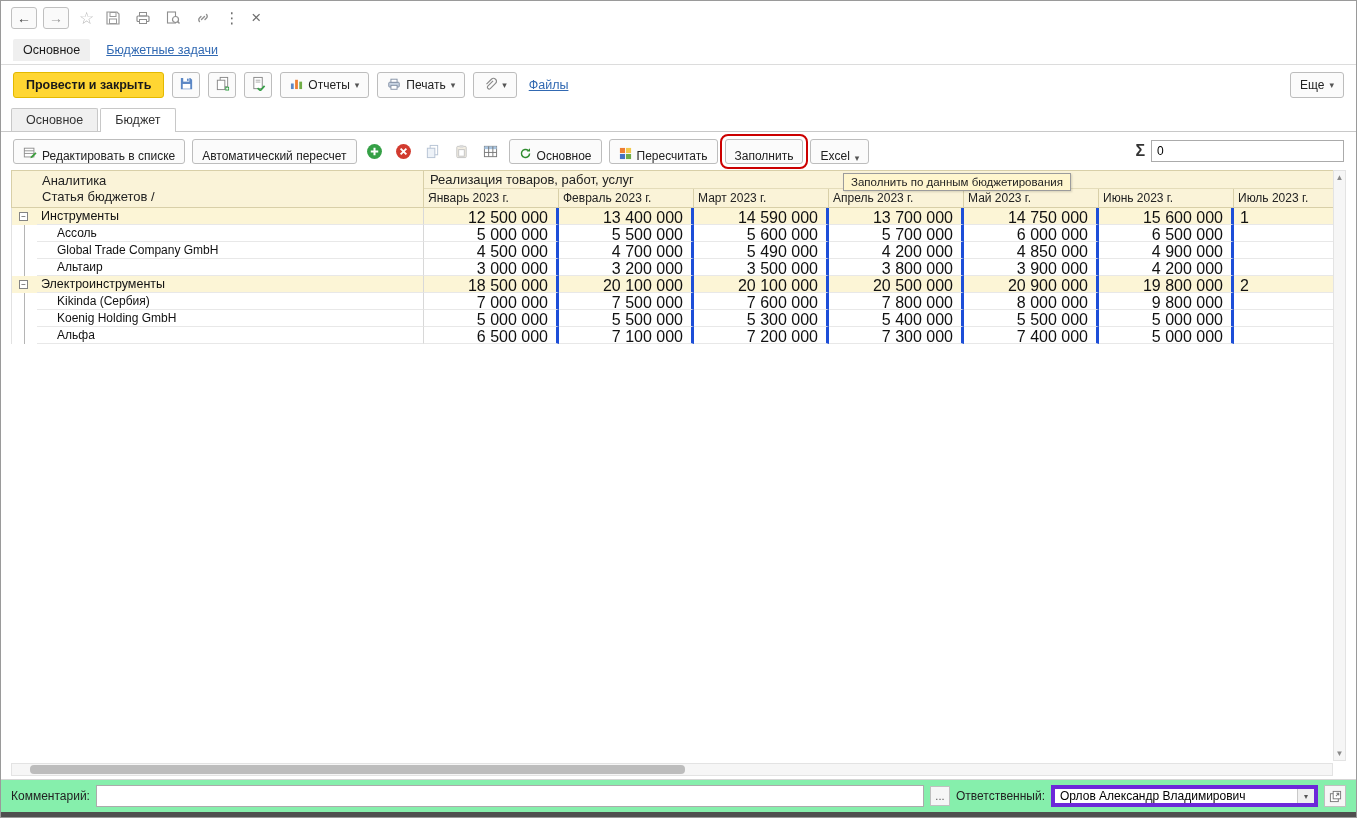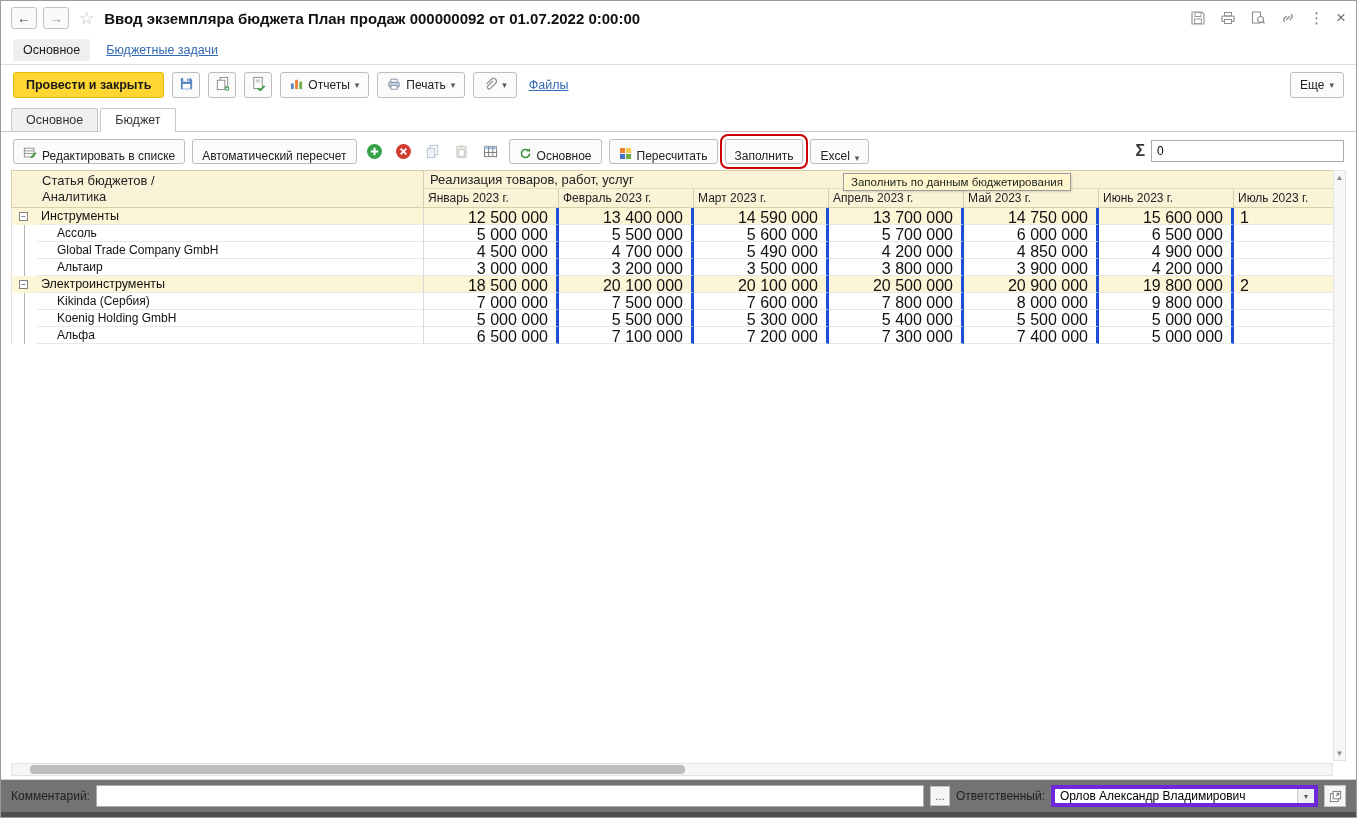--- a/index.html
+++ b/index.html
@@ -73,21 +73,21 @@
   .trow.group .cname{font-size:12.5px;}
   .trow:not(.group){background:#fff;}
 
   .tooltip{position:absolute;left:832px;top:3px;background:#fff6ce;border:1px solid #9c9c9c;font-size:11.5px;padding:2px 7px;color:#222;z-index:6;white-space:nowrap;box-shadow:1px 1px 2px rgba(0,0,0,.15);}
 
   
   .hscroll{height:13px;flex:0 0 13px;margin:2px 23px 3px 10px;background:#f6f6f6;border:1px solid #e3e3e3;position:relative;}
   .hthumb{position:absolute;left:18px;top:1px;height:9px;width:655px;background:#bdbdbd;border-radius:4px;cursor:pointer;}
 
   
-  .footer{height:33px;flex:0 0 33px;border-top:1px solid #d5d5d5;background:#737373;display:flex;align-items:center;gap:6px;padding:0 10px;}
+  .footer{height:33px;flex:0 0 33px;border-top:1px solid #d5d5d5;background:#86efac;display:flex;align-items:center;gap:6px;padding:0 10px;}
   .flabel{font-size:12px;color:#222;white-space:nowrap;}
   .finput{flex:1;height:22px;border:1px solid #ababab;background:#fff;font-size:12px;padding:0 5px;font-family:"Liberation Sans",sans-serif;}
   .dots{height:20px;min-width:20px;border:1px solid #c0c0c0;background:#f6f6f6;font-size:11px;color:#555;display:flex;align-items:center;justify-content:center;cursor:pointer;padding:0 3px;}
   .combo{display:flex;width:267px;height:22px;border:4px solid #6d28d9;background:#fff;}
   .combo input{border:none;outline:none;flex:1;font-size:12px;padding:0 5px;font-family:"Liberation Sans",sans-serif;}
   .combo .cbtn{width:17px;background:#f0f0f0;border-left:1px solid #c9c9c9;display:flex;align-items:center;justify-content:center;font-size:8px;color:#555;cursor:pointer;}
   .openbtn{width:22px;height:22px;border:1px solid #c0c0c0;background:#f6f6f6;display:flex;align-items:center;justify-content:center;cursor:pointer;}
 
   .bottom-strip{height:5px;flex:0 0 5px;background:#4f4f4f;}
 </style>
@@ -97,21 +97,20 @@
 <div class="window">
 
   <div class="titlebar">
     <div class="navbtn">
         <span>←</span>
       </div>
     <div class="navbtn fwd">
         <span>→</span>
       </div>
     <span class="star">☆</span>
-    <div class="wtitle">Ввод экземпляра бюджета План продаж 000000092 от 01.07.2022 0:00:00</div>
     <div class="tb-icons">
       <span class="ic">
         <svg width="16" height="16" viewBox="0 0 16 16">
             <path d="M2 2h10l2 2v10H2z" fill="none" stroke="#9a9a9a" stroke-width="1.2"></path>
             <rect x="5" y="2.5" width="6" height="4" fill="none" stroke="#9a9a9a"></rect>
             <rect x="4.5" y="9" width="7" height="4.5" fill="none" stroke="#9a9a9a"></rect>
           </svg>
       </span>
       <span class="ic">
         <svg width="16" height="16" viewBox="0 0 16 16">
@@ -279,22 +278,22 @@
     <div class="sumwrap">
       <span class="sigma">Σ</span>
       <input class="suminput" value="0" style="">
     </div>
   </div>
 
   <div class="grid-wrap">
     <div class="grid">
       <div class="ghead">
         <div class="ghead-left">
+          <div>Аналитика</div>
           <div>Статья бюджетов /</div>
-          <div>Аналитика</div>
         </div>
         <div class="ghead-right">
           <div class="gh-group">Реализация товаров, работ, услуг</div>
           <div class="gh-months">
               <div class="mh">Январь 2023 г.</div>
               <div class="mh">Февраль 2023 г.</div>
               <div class="mh">Март 2023 г.</div>
               <div class="mh">Апрель 2023 г.</div>
               <div class="mh">Май 2023 г.</div>
               <div class="mh">Июнь 2023 г.</div>

